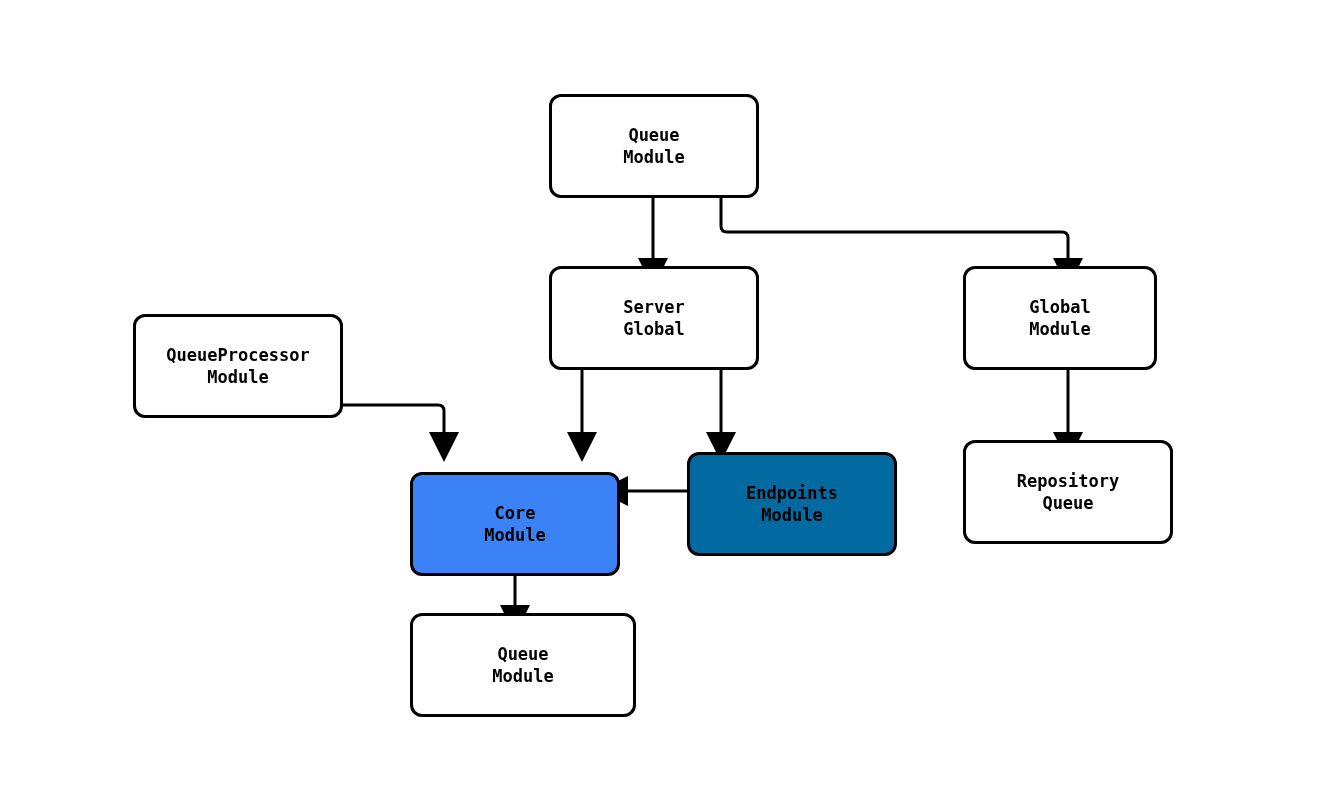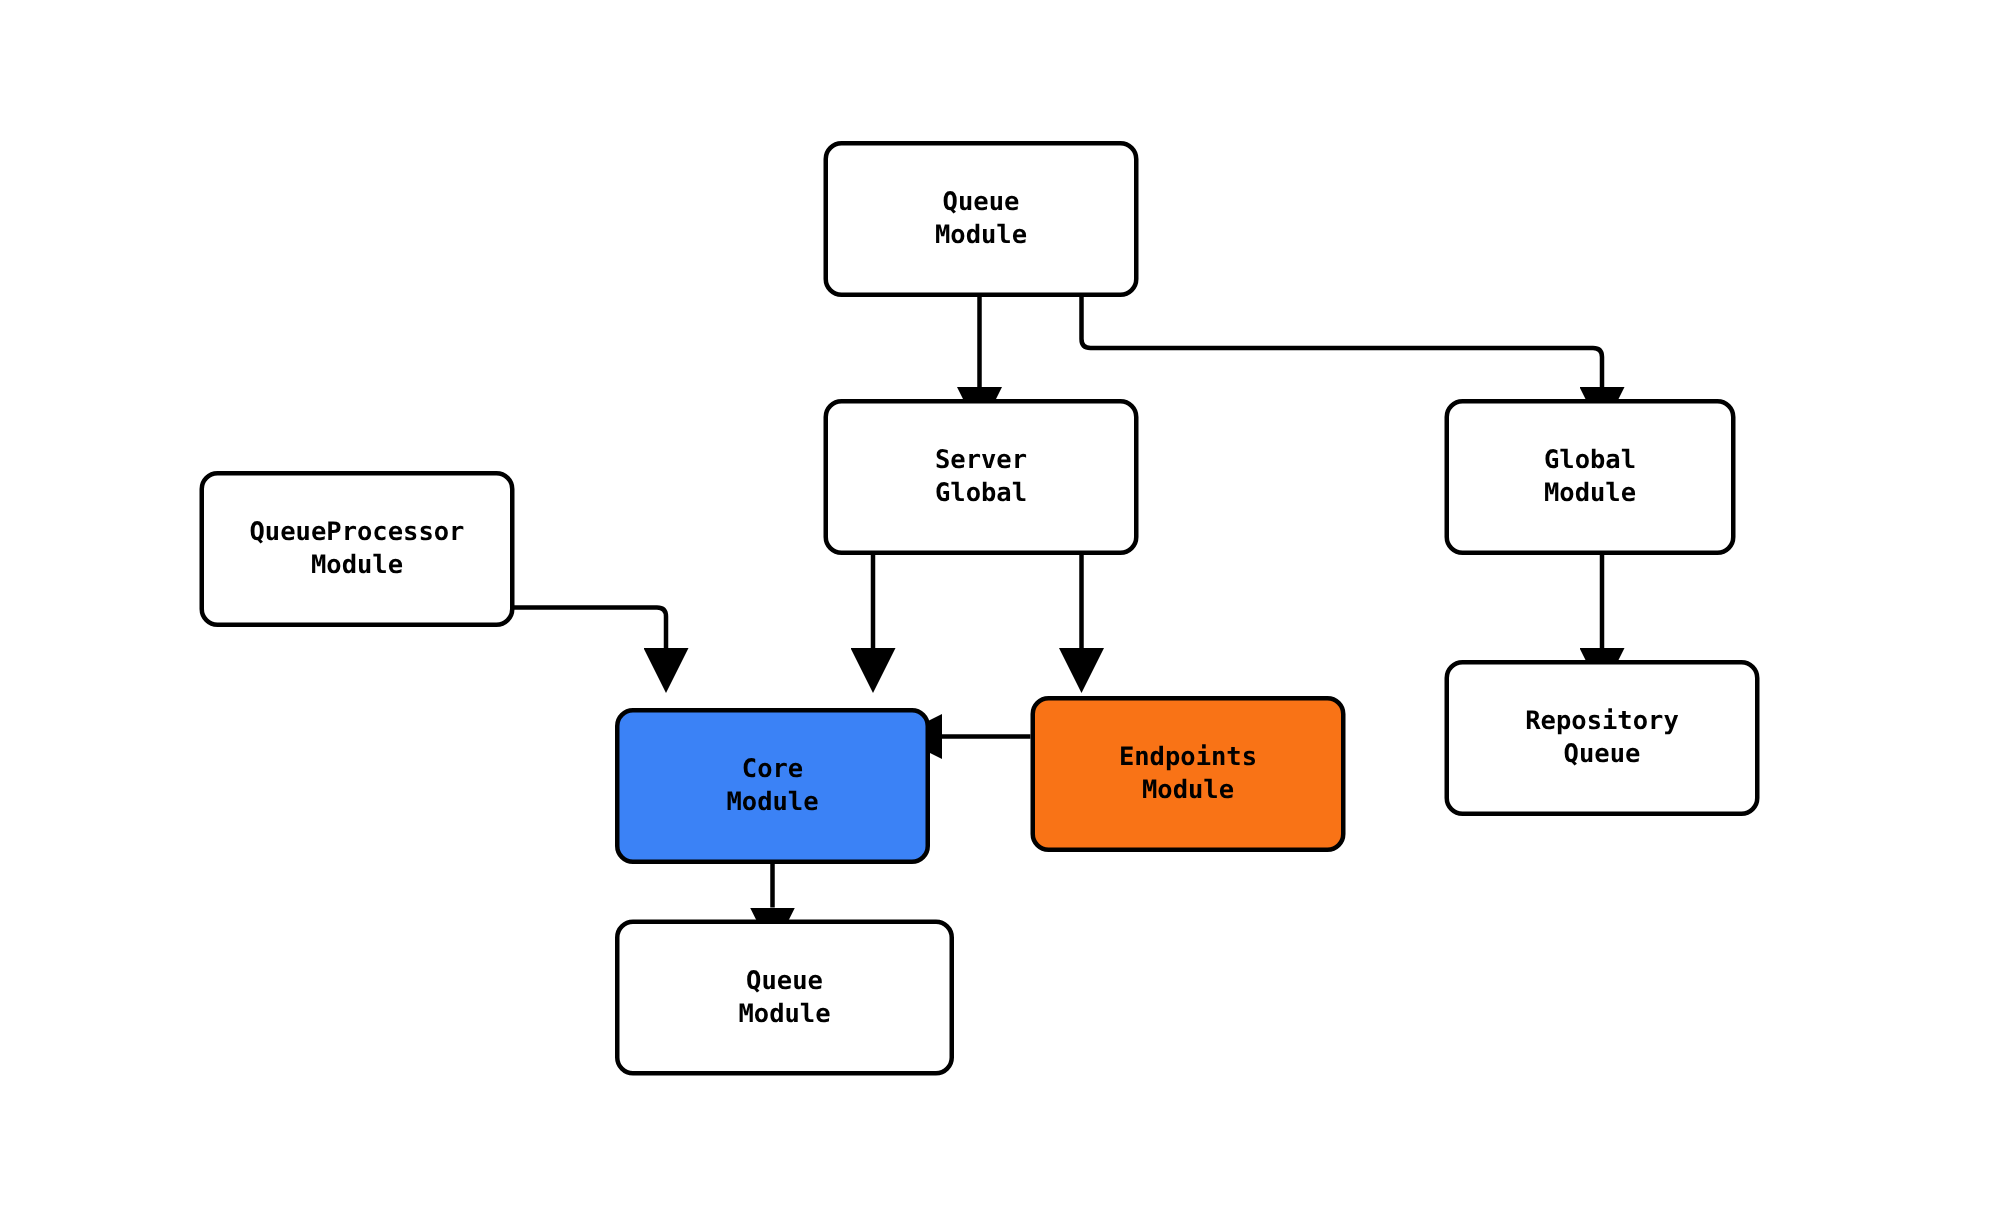--- a/index.html
+++ b/index.html
@@ -87,21 +87,21 @@
   <div class="node" style="left: 963px; top: 266px; width: 194px; height: 104px; border-width: 3px; border-color: rgb(0, 0, 0); border-radius: 12px; background: rgb(255, 255, 255);">
     <span class="node-label">Global
 Module</span>
   </div>
 
   <div class="node" style="left: 410px; top: 440px; width: 210px; height: 104px; border-width: 3px; border-color: rgb(0, 0, 0); border-radius: 12px; background: #3b82f6; margin-top: 32px;">
     <span class="node-label">Core
 Module</span>
   </div>
 
-  <div class="node" style="left: 687px; top: 464px; width: 210px; height: 104px; border-width: 3px; border-color: rgb(0, 0, 0); border-radius: 12px; background: #f97316;">
+  <div class="node" style="left: 687px; top: 452px; width: 210px; height: 104px; border-width: 3px; border-color: rgb(0, 0, 0); border-radius: 12px; background: #0369a1;">
     <span class="node-label">Endpoints
 Module</span>
   </div>
 
   <div class="node" style="left: 963px; top: 440px; width: 210px; height: 104px; border-width: 3px; border-color: rgb(0, 0, 0); border-radius: 12px; background: rgb(255, 255, 255);">
     <span class="node-label">Repository
 Queue</span>
   </div>
 
   <div class="node" style="left: 410px; top: 613px; width: 226px; height: 104px; border-width: 3px; border-color: rgb(0, 0, 0); border-radius: 12px; background: rgb(255, 255, 255);">

